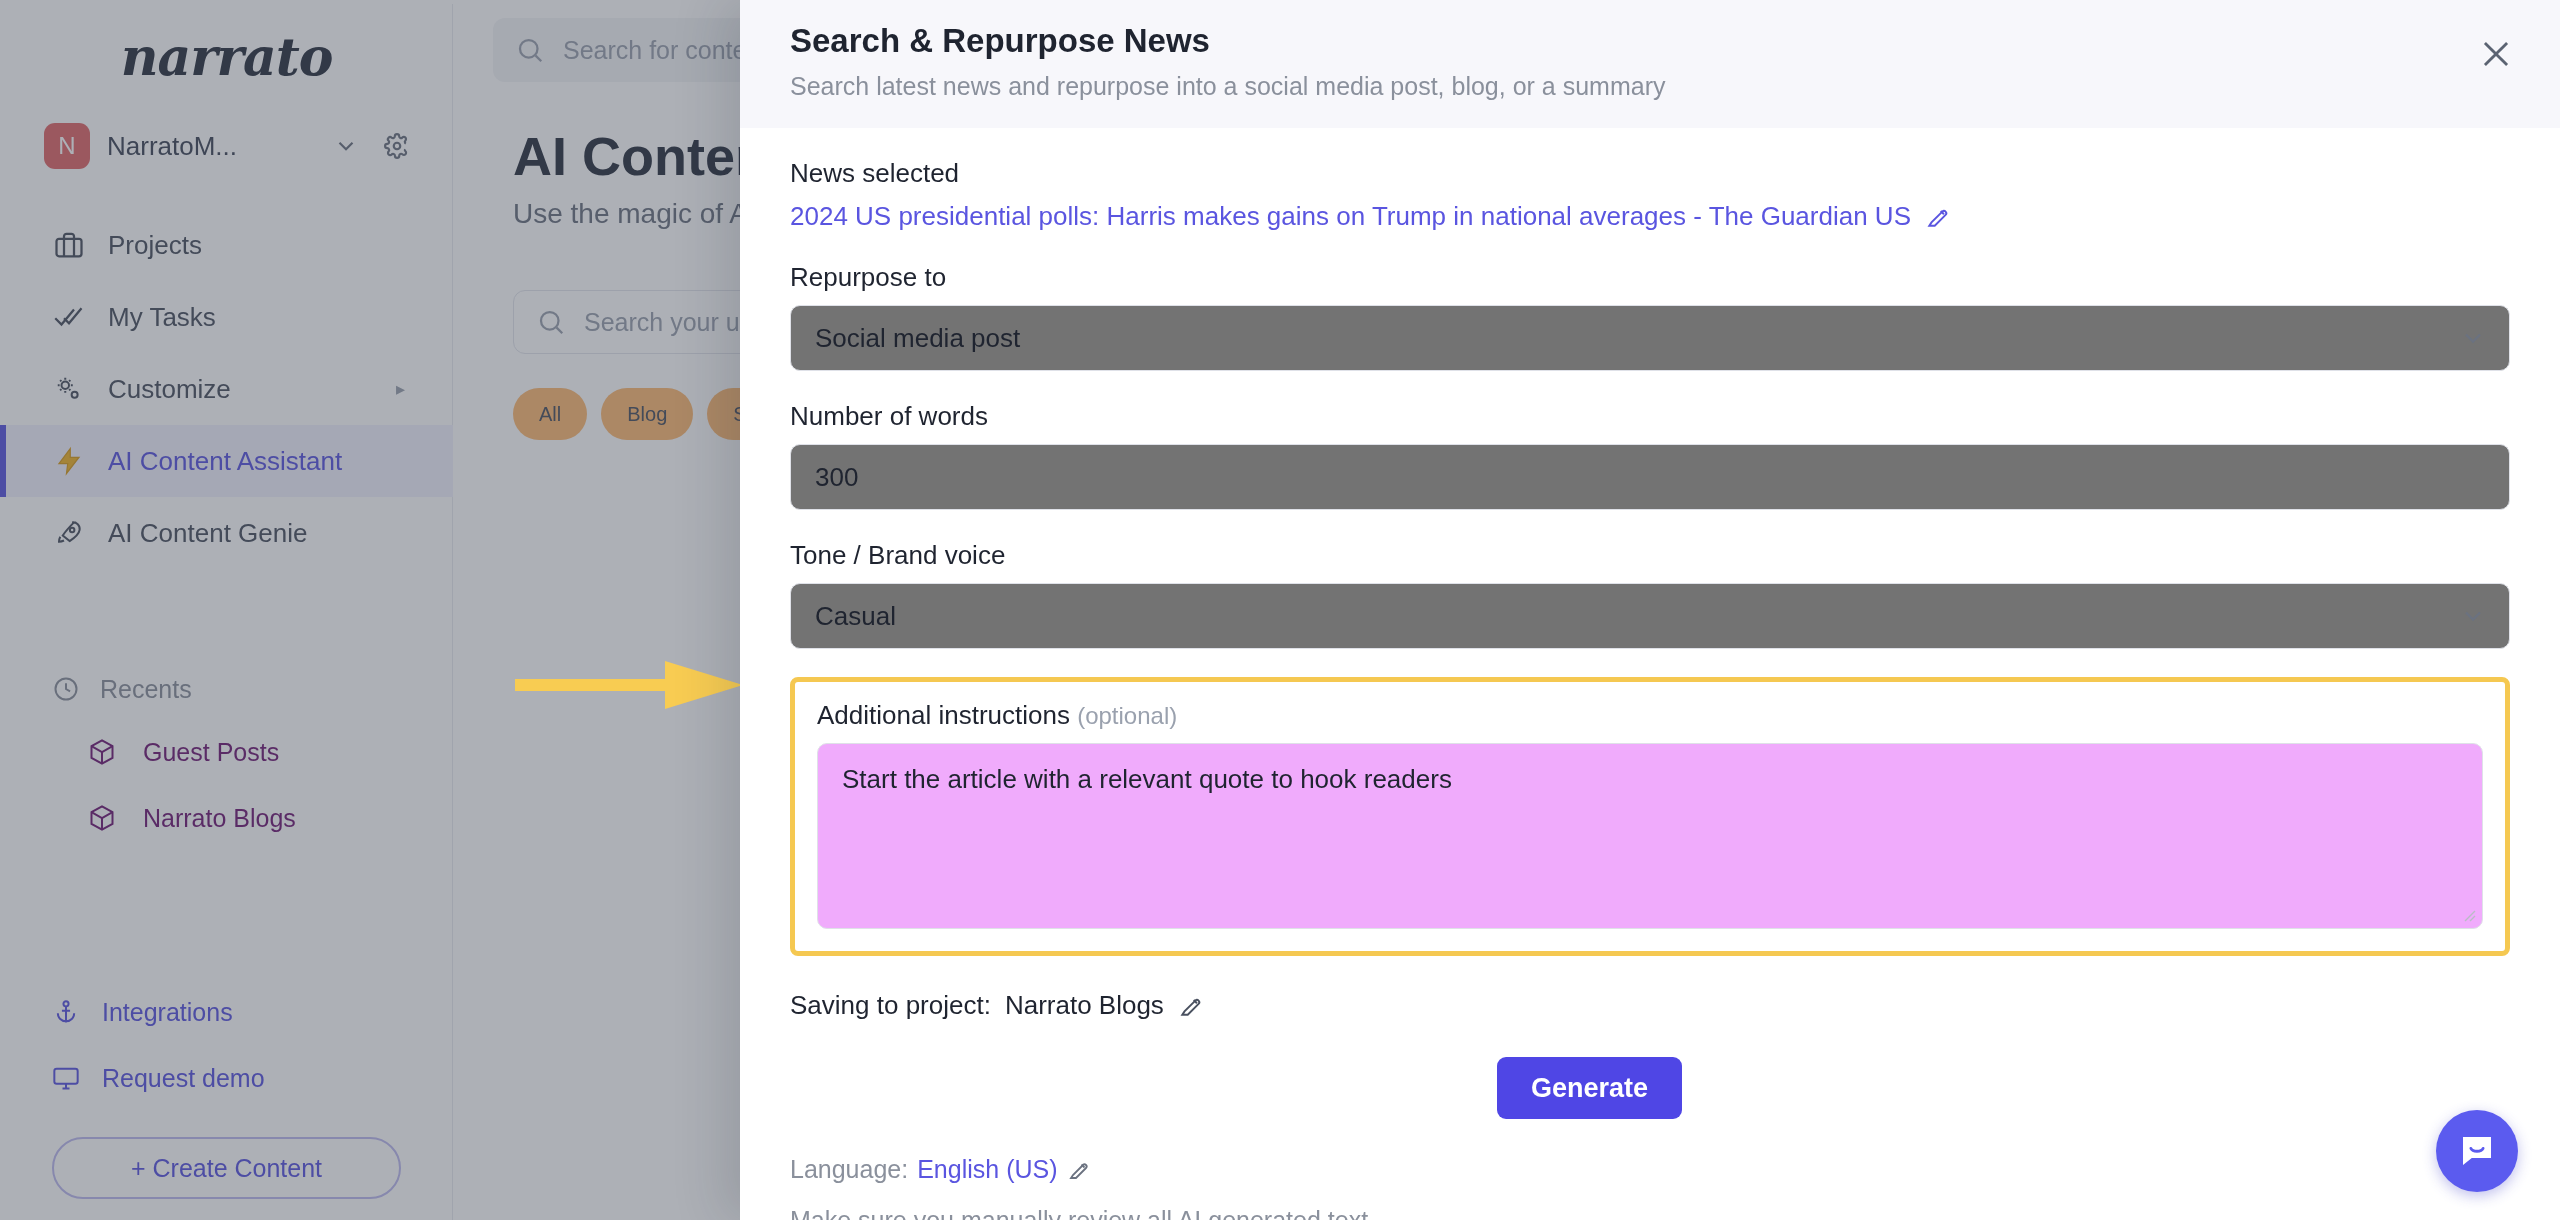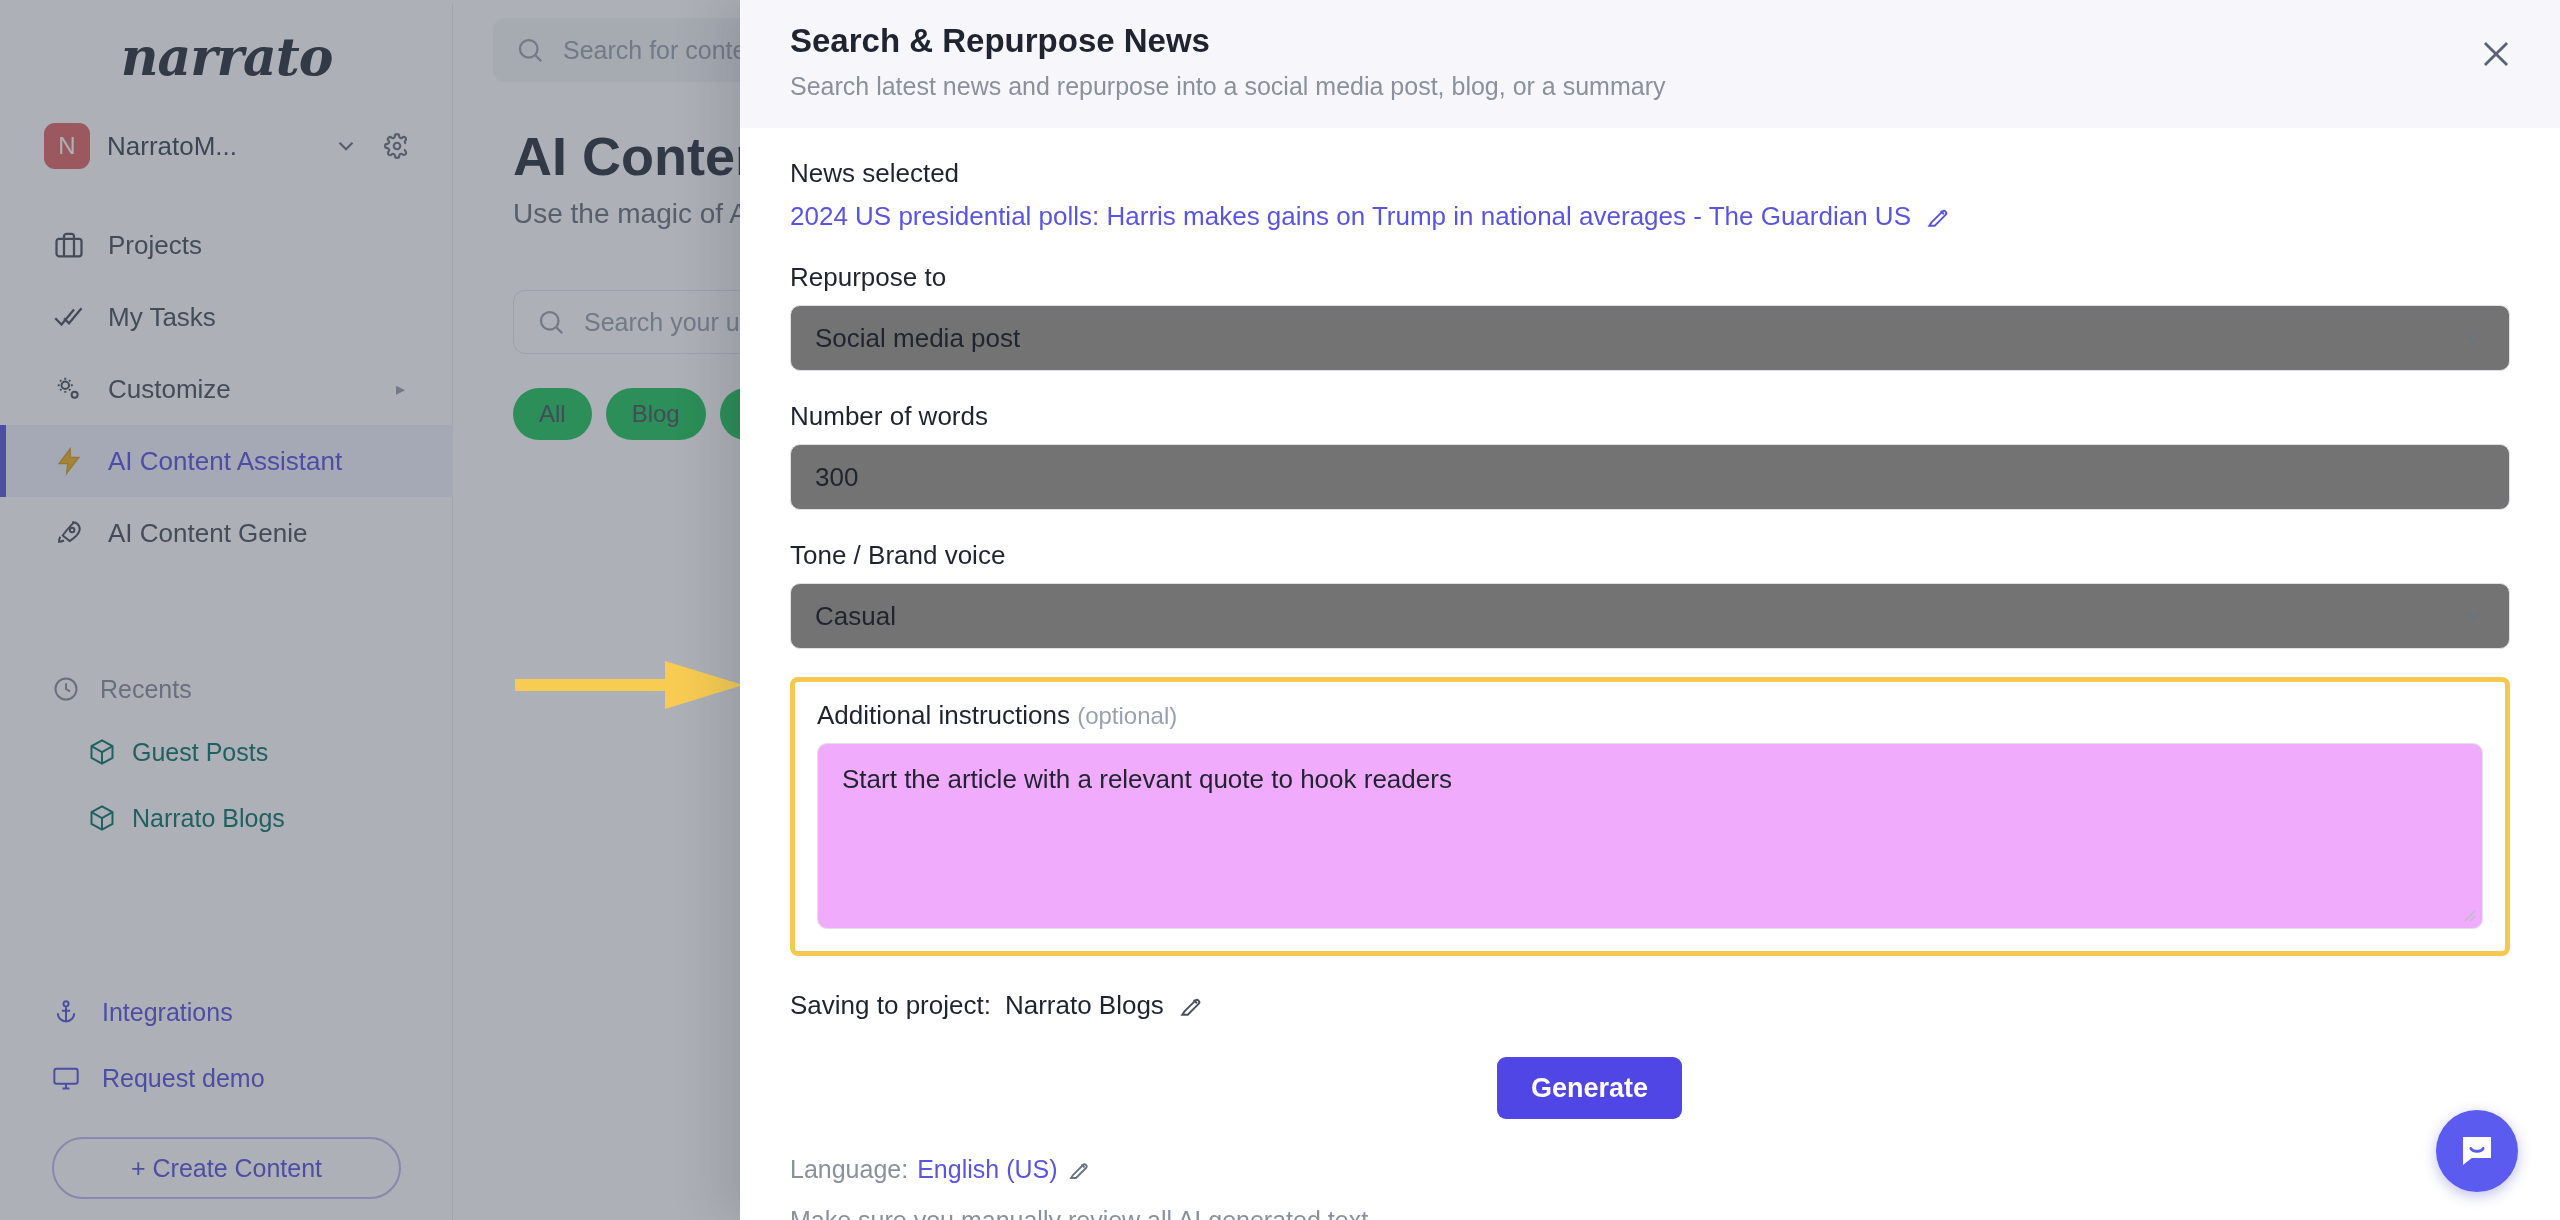--- a/index.html
+++ b/index.html
@@ -60,23 +60,23 @@
   }
   .nav-item .caret { margin-left: auto; margin-right: 48px; color:#9aa1ae; font-size: 18px; }
 
   .section-recents { position: absolute; left: 0; top: 655px; width: 453px; }
   .rec-head {
     display:flex; align-items:center; gap: 20px;
     height: 60px; padding-left: 52px;
     font-size: 25px; color: #8a909c;
   }
   .rec-item {
-    display:flex; align-items:center; gap: 16px;
+    display:flex; align-items:center; gap: 27px;
     height: 66px; padding-left: 88px;
-    font-size: 25px; color: #0f766e;
+    font-size: 25px; color: #701a75;
   }
   .sb-bottom { position: absolute; left: 0; top: 975px; width: 453px; }
   .sb-link {
     display:flex; align-items:center; gap: 22px;
     height: 66px; padding-left: 52px;
     font-size: 25px; color: #5a55e0;
   }
   .create-btn {
     margin: 26px 52px 0 52px;
     height: 62px; border-radius: 31px;
@@ -104,21 +104,21 @@
   .mid-search {
     position:absolute; left: 60px; top: 290px; width: 700px; height: 64px;
     border-radius: 12px; border: 1px solid #e3e5ec; background:#fff;
     display:flex; align-items:center; gap:18px; padding: 0 22px;
     color:#9aa1ae; font-size:25px;
   }
   .chips { position:absolute; left: 60px; top: 388px; width: 760px;
            display:flex; flex-wrap:wrap; gap: 18px 14px; }
   .chip {
     height: 52px; padding: 0 26px; border-radius: 26px;
-    background:#22c55e; color:#4a5160; font-size: 24px;
+    background:#fdba74; color:#4a5160; font-size: 20px;
     display:flex; align-items:center; white-space:nowrap;
   }
   .card {
     position:absolute; left: 528px; width: 330px;
     border: 1px solid #e7e9ef; border-radius: 18px; background:#fff;
     padding: 36px 32px;
   }
   .card1 { top: 570px; height: 340px; }
   .card2 { top: 952px; height: 340px; }
   .card-ico {

